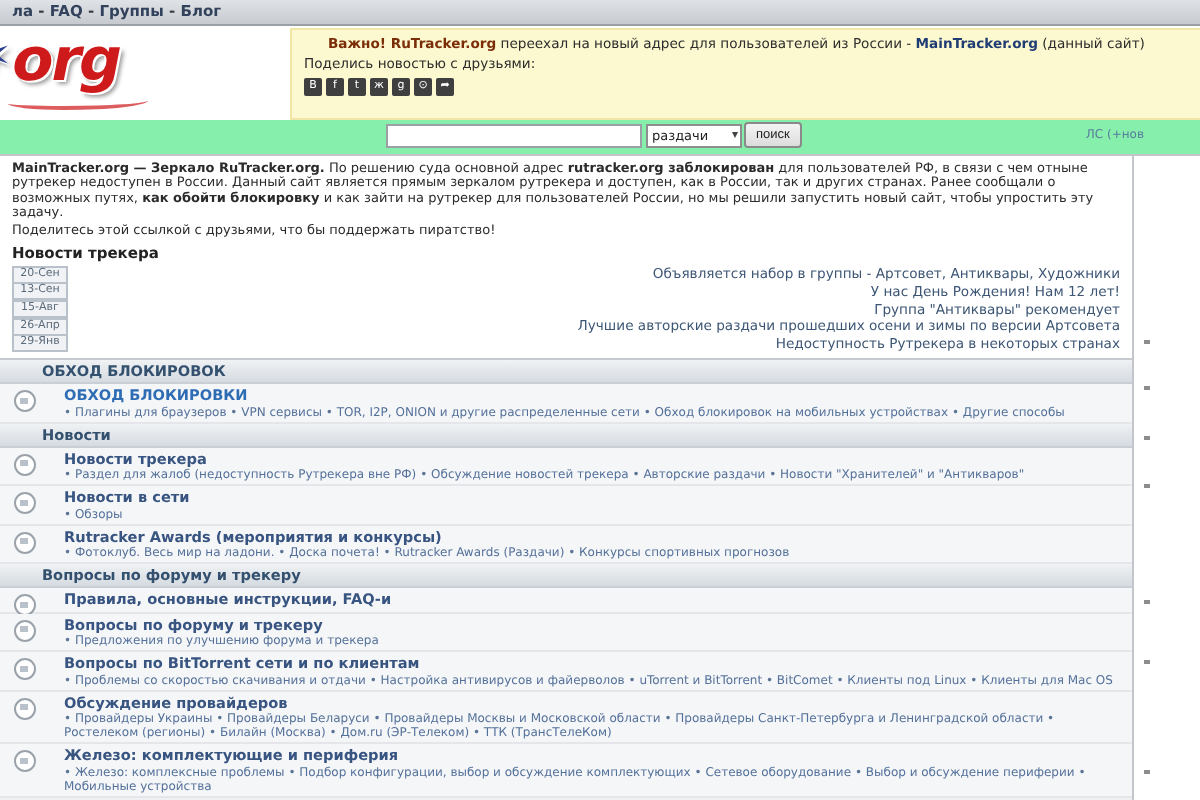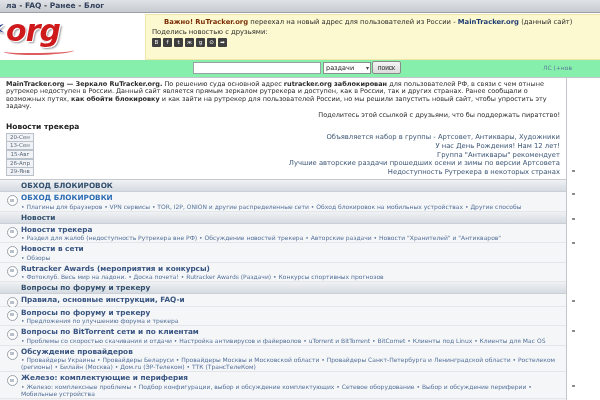--- a/index.html
+++ b/index.html
@@ -32,46 +32,46 @@
   .sselect{position:absolute;left:323px;top:2px;width:42px;height:10px;border:1px solid #8e8e8e;
     background:#fff;font-size:6.5px;line-height:10px;padding:0 2px;color:#222;cursor:pointer;}
   .sselect .arr{position:absolute;right:1px;top:0;font-size:6px;color:#444;}
   .sbtn{position:absolute;left:372px;top:1px;height:13px;font-size:6.5px;padding:0 5px;
     background:linear-gradient(#f4f4f4,#dcdcdc);border:1px solid #8a8a8a;border-radius:2px;color:#222;}
   .pm{position:absolute;right:28px;top:4px;font-size:6px;color:#5a7c9d;cursor:pointer;}
   
   .content{width:566px;border-right:1px solid #c2c6ca;min-height:330px;}
   .intro{padding:3px 6px 1px 6px;font-size:6.5px;line-height:7.4px;color:#2b2b2b;}
   .intro .b{font-weight:bold;}
-  .intro-foot{padding:0 6px;font-size:6.5px;line-height:7.4px;color:#2b2b2b;text-align:right;}
+  .intro-foot{padding:0 6px;font-size:6.5px;line-height:7.4px;color:#2b2b2b;}
   .news{padding:3px 6px 0 6px;}
   .news-title{font-size:7.5px;font-weight:bold;color:#222;margin-bottom:2px;}
   .nrow{height:8.6px;display:flex;align-items:center;justify-content:space-between;}
   .ndate{display:inline-block;width:26px;font-size:5.5px;color:#5a6a7a;border:1px solid #b9c2cb;
     background:#f0f2f5;text-align:center;line-height:7px;margin-right:4px;flex:none;cursor:pointer;}
   .nlink{font-size:6.8px;color:#3d5675;white-space:nowrap;cursor:pointer;}
   
   .forums{margin-top:3px;border-top:1px solid #c6cace;}
   .catbar{height:11px;line-height:11px;background:linear-gradient(#f0f2f4,#d5dbe1);
     border-bottom:1px solid #c9cfd5;padding-left:21px;font-size:7.3px;font-weight:bold;color:#33506e;cursor:pointer;}
-  .frow{position:relative;background:#f5f6f8;border-bottom:1px solid #e4e6ea;padding:2px 4px 1px 21px;}
+  .frow{position:relative;background:#f5f6f8;border-bottom:1px solid #e4e6ea;padding:2px 4px 1px 32px;}
   .ficon{position:absolute;left:7px;top:3px;width:9px;height:9px;border:1px solid #9aa2aa;
     border-radius:50%;background:#fff;}
   .ficon-in{position:absolute;left:2px;top:2.5px;width:4px;height:3px;background:#b9c2cb;}
   .ftitle{font-size:7.3px;font-weight:bold;color:#385480;line-height:8.5px;white-space:nowrap;cursor:pointer;}
   .ftitle.accent{color:#2e6db4;}
   .fsubs{font-size:6px;line-height:7px;color:#5b7396;}
   .slink{color:#54719a;cursor:pointer;}
   
   .clip{position:absolute;left:572px;width:3px;height:2px;background:#666;opacity:.75;}
 </style>
 </head>
 <body>
 
-<div class="topbar"><span class="navlink">ла</span> - <span class="navlink">FAQ</span> - <span class="navlink">Ранее</span> - <span class="navlink">Блог</span></div>
+<div class="topbar"><span class="navlink">ла</span> - <span class="navlink">FAQ</span> - <span class="navlink">Группы</span> - <span class="navlink">Блог</span></div>
 
 <div class="header">
   <div class="logo">
     <span class="logo-star">✶</span><span class="logo-text">org</span>
     <div class="logo-swoosh"></div>
   </div>
   <div class="notice">
     <div class="notice-line1"><b class="imp">Важно! RuTracker.org</b><span> переехал на новый адрес для пользователей из России - </span><b class="site">MainTracker.org</b><span> (данный сайт)</span></div>
     <div class="notice-line2">Поделись новостью с друзьями:</div>
     <div class="social"><span class="soc">В</span><span class="soc">f</span><span class="soc">t</span><span class="soc">ж</span><span class="soc">g</span><span class="soc">⊙</span><span class="soc">➦</span></div>

